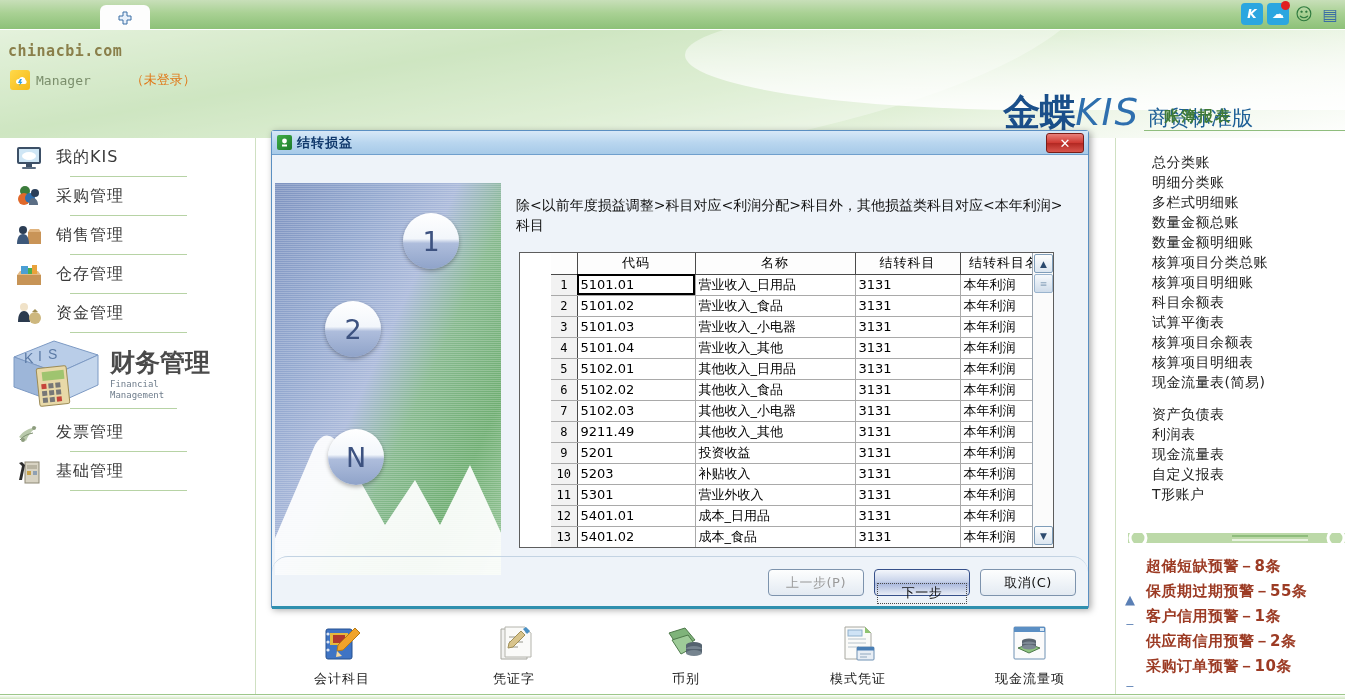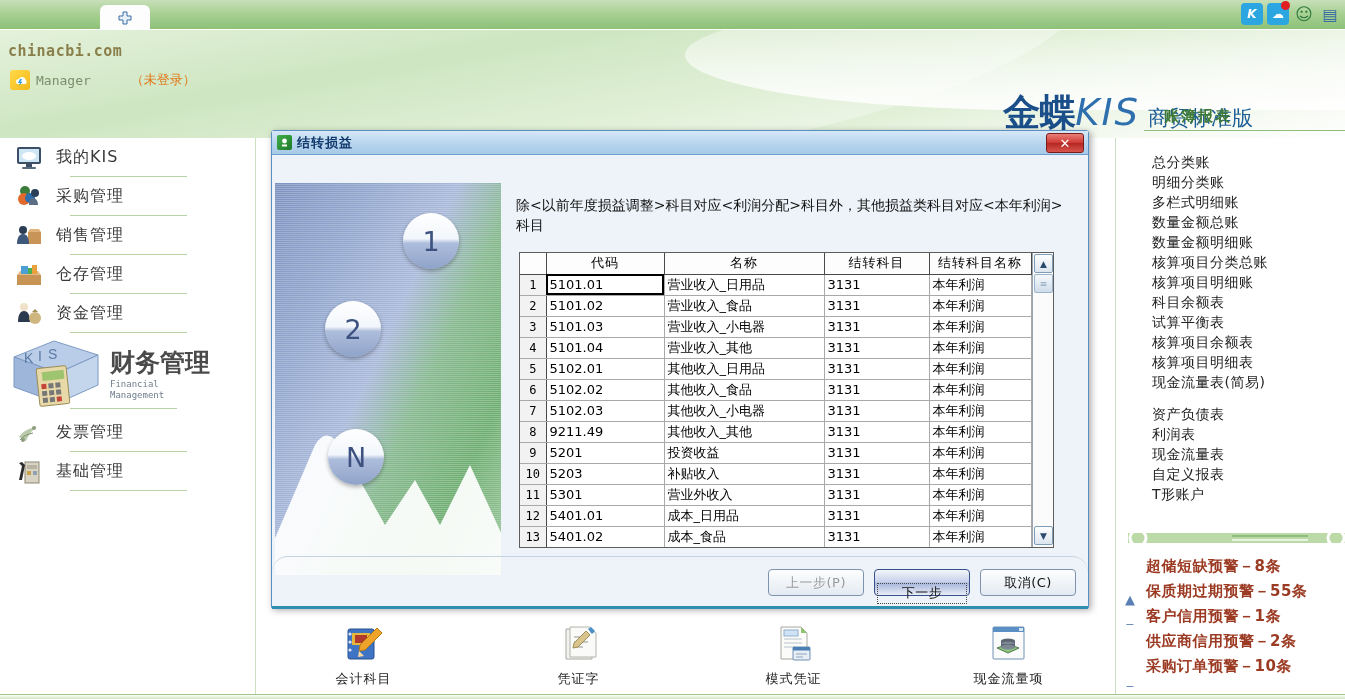--- a/index.html
+++ b/index.html
@@ -154,21 +154,21 @@
     box-shadow:0 2px 4px rgba(0,0,0,.3);
     display:flex; align-items:center; justify-content:center;
     font-size:27px; color:#3d5280; font-family:"DejaVu Sans","Liberation Sans",sans-serif;
   }
   .dlg-head-text{
     position:absolute; left:244px; top:40px; width:548px;
     font-size:14px; color:#111; line-height:20px; letter-spacing:0px;
   }
   .grid-wrap{
     position:absolute; left:247px; top:97px; width:535px; height:296px;
-    border:1px solid #5d5d5d; background:#fff; overflow:hidden;
+    border:1px solid #5d5d5d; background:#fff; overflow:hidden;padding-left:31px;
   }
   table.grid{ border-collapse:collapse; width:511px; table-layout:fixed; }
   table.grid th{
     background:#fdfdfd; border-right:1px solid #4a4a4a; border-bottom:1px solid #4a4a4a;
     font-size:13px; font-weight:normal; color:#000; height:21px; letter-spacing:1px;
   }
   table.grid td{
     border-right:1px solid #a9a9a9; border-bottom:1px solid #a9a9a9;
     font-size:13px; color:#000; height:21px; padding:0 3px; white-space:nowrap; overflow:hidden;
     font-family:"DejaVu Sans","Liberation Sans",sans-serif;
@@ -420,20 +420,34 @@
             <path d="M14 4h20l6 6v24H14z" fill="#fafaf8" stroke="#b4b4ac"></path>
             <path d="M34 4l6 6h-6z" fill="#d8d8d0"></path>
             <path d="M18 14h14M18 19h14M18 24h9" stroke="#b8b8b0" stroke-width="1.4"></path>
             <path d="M30 8l4 4-12 12-5 1 1-5z" fill="#d8c48c" stroke="#a08f58"></path>
             <path d="M32 6l4 5 3-3-4-4z" fill="#4a90c4"></path>
           </svg>
         </span>
         <span class="cap">凭证字</span>
       </div>
 
+      <div class="bicon">
+        <span class="gl">
+          <svg width="46" height="44" viewBox="0 0 46 44">
+            <path d="M6 10l16-5 10 12-16 8z" fill="#7fb37a" stroke="#4f7a4b"></path>
+            <path d="M9 17l16-5 8 11-15 8z" fill="#9ecb98" stroke="#4f7a4b"></path>
+            <ellipse cx="31" cy="22" rx="8" ry="3" fill="#55636f"></ellipse>
+            <rect x="23" y="22" width="16" height="4" fill="#55636f"></rect>
+            <ellipse cx="31" cy="26" rx="8" ry="3" fill="#76848f"></ellipse>
+            <rect x="23" y="26" width="16" height="4" fill="#55636f"></rect>
+            <ellipse cx="31" cy="30" rx="8" ry="3" fill="#76848f"></ellipse>
+          </svg>
+        </span>
+        <span class="cap">币别</span>
+      </div>
 
       <div class="bicon">
         <span class="gl">
           <svg width="46" height="44" viewBox="0 0 46 44">
             <path d="M10 4h20l6 6v26H10z" fill="#fbfbf9" stroke="#a8a8a0"></path>
             <path d="M30 4l6 6h-6z" fill="#8fc470"></path>
             <rect x="13" y="7" width="14" height="6" fill="#cfe3f5" stroke="#8fb0cc"></rect>
             <path d="M13 16h18M13 20h18M13 24h11" stroke="#b8c4cc" stroke-width="1.2"></path>
             <rect x="22" y="24" width="17" height="13" rx="1" fill="#e8eef5" stroke="#6f91b3"></rect>
             <rect x="22" y="24" width="17" height="3.5" fill="#4a7fb5"></rect>

